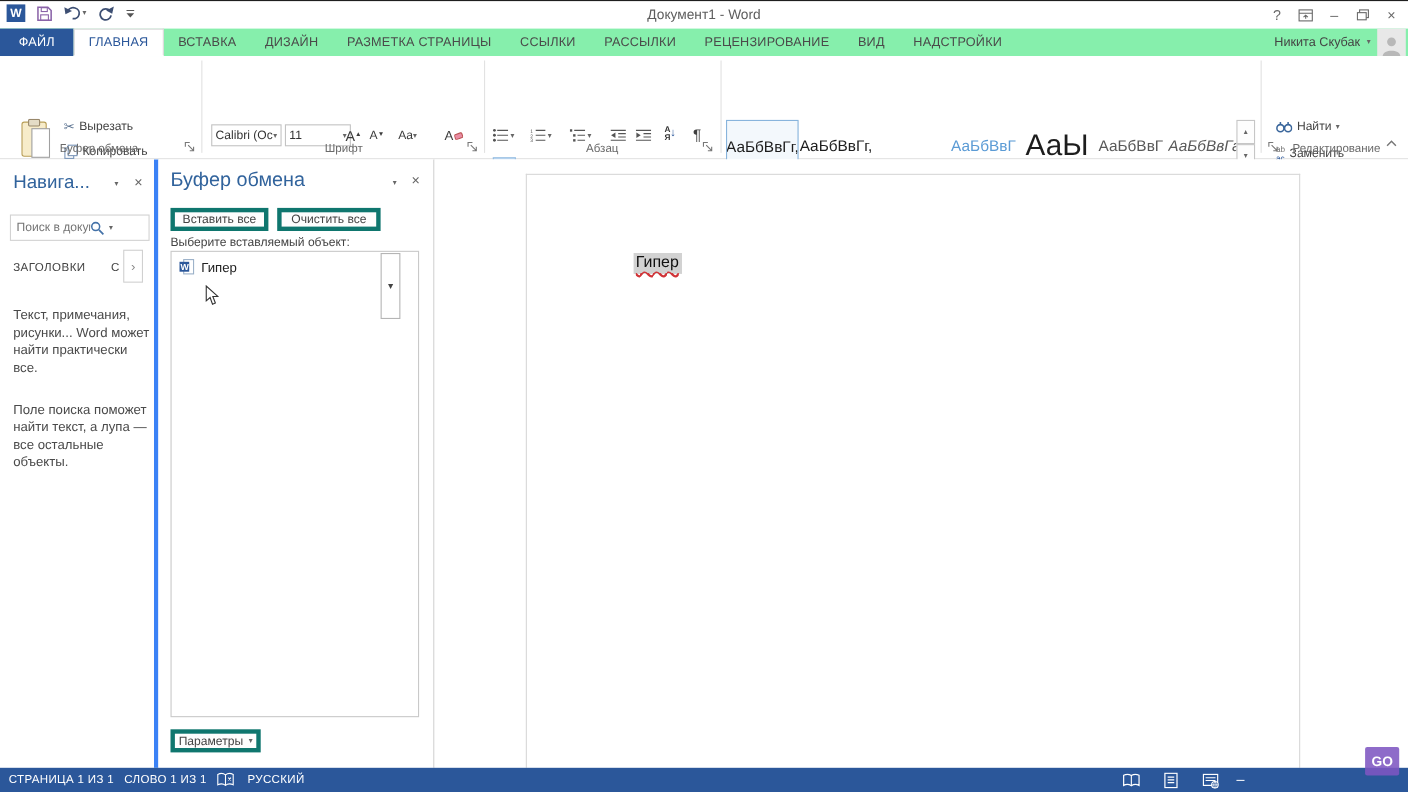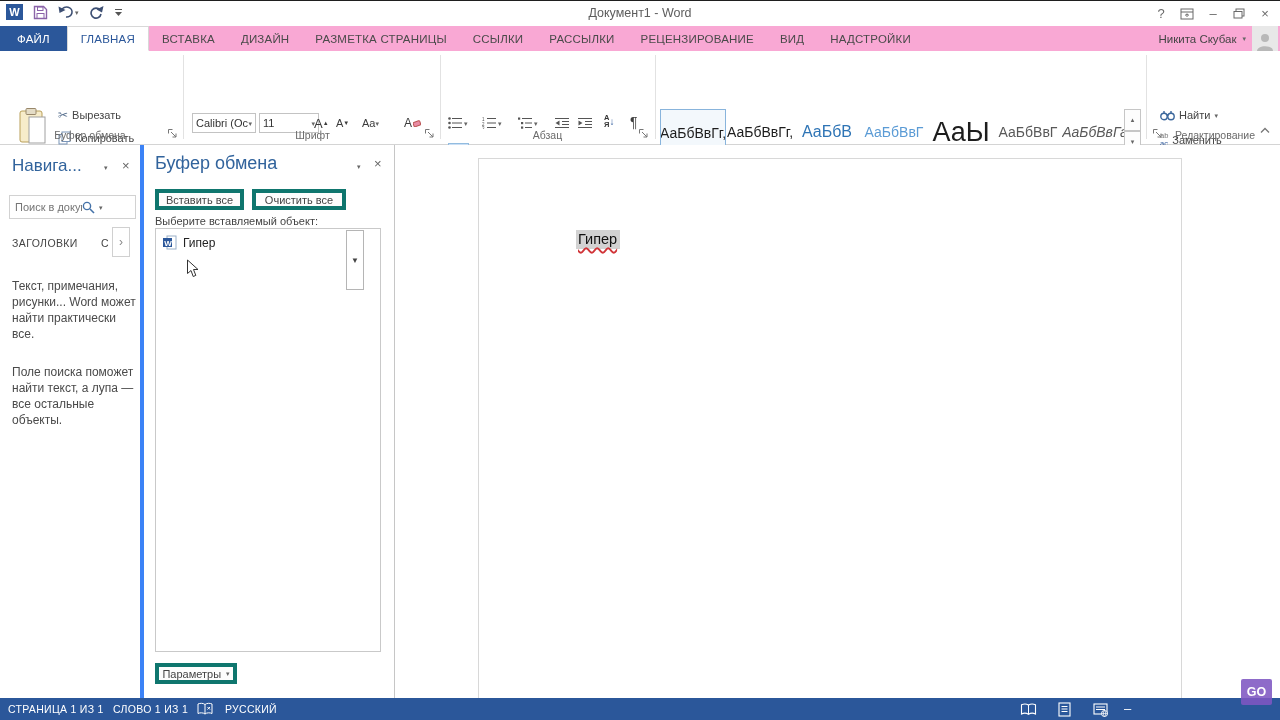--- a/index.html
+++ b/index.html
@@ -11,21 +11,21 @@
   .titlebar { position:absolute; left:0; top:1px; width:100%; height:24px; background:#fff; }
   .qat { position:absolute; left:6px; top:2px; display:flex; align-items:center; gap:10px; }
   .qat .wlogo { width:17px; height:16px; background:#2b579a; color:#fff; font-size:11px; font-weight:bold; display:flex; align-items:center; justify-content:center; }
   .qbtn { display:flex; align-items:center; gap:1px; cursor:default; }
   .title-center { position:absolute; left:0; right:0; top:4px; text-align:center; font-size:12.5px; color:#5d5d5d; }
   .winctrls { position:absolute; right:2px; top:0; display:flex; }
   .winbtn { width:26px; height:23px; display:flex; align-items:center; justify-content:center; font-size:13px; color:#696969; }
   .caret { font-size:7px; color:#666; line-height:1; }
 
   
-  .tabrow { position:absolute; left:0; top:25px; width:100%; height:25px; background:#f9a8d4; display:flex; align-items:stretch;text-align:right; }
+  .tabrow { position:absolute; left:0; top:25px; width:100%; height:25px; background:#86efac; display:flex; align-items:stretch;text-align:right; }
   .tab { padding:0 13px; display:flex; align-items:center; font-size:11.5px; color:#4a4a4a; letter-spacing:.2px; }
   .tab.file { background:#2b579a; color:#fff; padding:0 17px; }
   .tab.active { color:#2b579a; border:1px solid #d8d8d8; border-bottom:1px solid #fff; background:#fff; }
   .userbox { position:absolute; right:0; top:0; height:25px; display:flex; align-items:center; gap:6px; padding-right:2px; font-size:11.5px; color:#444; }
   .avatar { width:26px; height:25px; background:#e8e8e8; display:flex; align-items:flex-end; justify-content:center; overflow:hidden; }
 
   
   .ribbon { position:absolute; left:0; top:50px; width:100%; height:94px; background:#fff; border-bottom:1px solid #d4d4d4; font-size:11px; }
   .gsep { position:absolute; top:4px; height:84px; width:1px; background:#e2e2e2; }
   .glabel { position:absolute; bottom:3px; font-size:10.5px; color:#6a6a6a; text-align:center; }
@@ -345,24 +345,20 @@
     </div>
     <div class="gsep" style="left:655px;"></div>
 
     <div class="style-item selected" style="left:660px;">
       <div class="style-prev">АаБбВвГг,</div>
       <div class="style-name">¶ Обычный</div>
     </div>
     <div class="style-item" style="left:727px;">
       <div class="style-prev">АаБбВвГг,</div>
       <div class="style-name">¶ Без инте...</div>
-    </div>
-    <div class="style-item" style="left:794px;">
-      <div class="style-prev" style="color:#2e74b5; font-size:16px;">АаБбВ</div>
-      <div class="style-name">Заголово...</div>
     </div>
     <div class="style-item" style="left:861px;">
       <div class="style-prev" style="color:#5b9bd5;">АаБбВвГ</div>
       <div class="style-name">Заголово...</div>
     </div>
     <div class="style-item" style="left:928px;">
       <div class="style-prev" style="font-size:27px; font-weight:300;">АаЫ</div>
       <div class="style-name">Название</div>
     </div>
     <div class="style-item" style="left:995px;">

